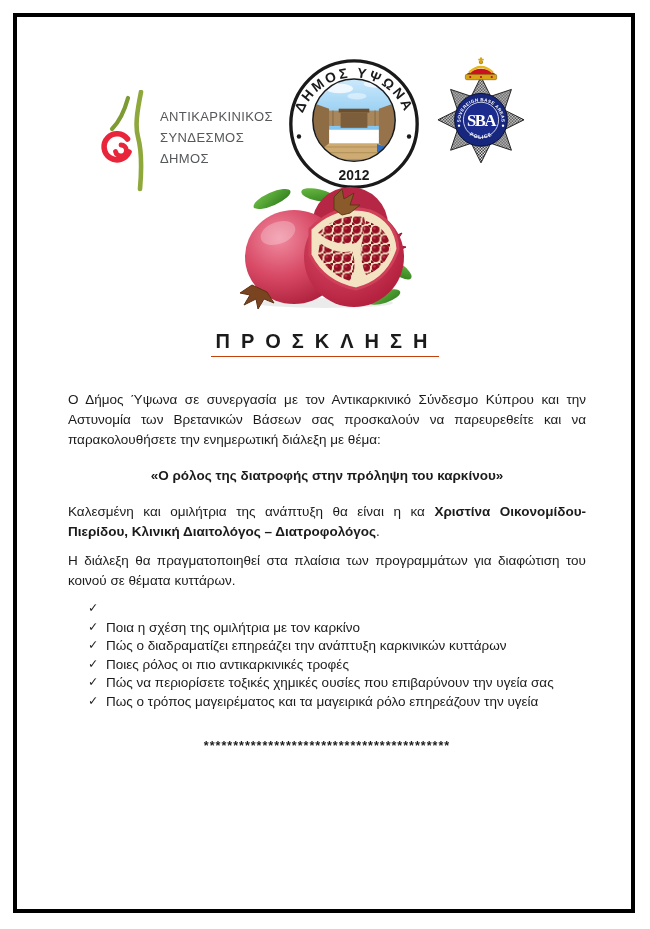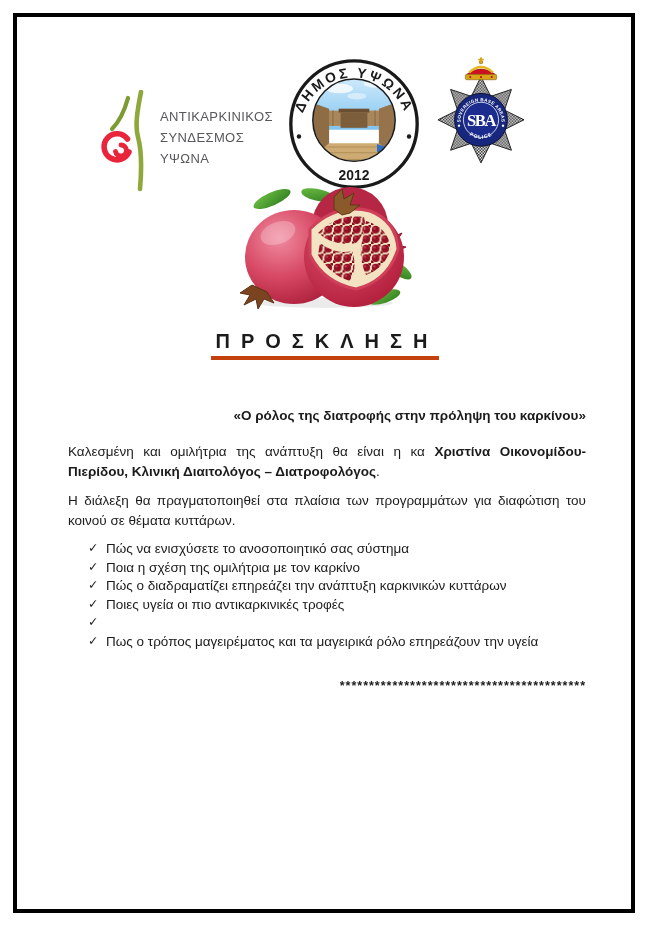--- a/index.html
+++ b/index.html
@@ -11,27 +11,27 @@
   .soc-logo{position:absolute;left:95px;top:90px;display:flex;gap:9px;}
   .soc-icon{width:56px;height:102px;}
   .soc-text{margin-top:16px;font-size:13px;line-height:21px;color:#57585a;letter-spacing:.4px;}
   .seal{position:absolute;left:287px;top:57px;width:134px;height:134px;}
   .badge{position:absolute;left:437px;top:56px;width:88px;height:112px;}
   .pome{position:absolute;left:238px;top:187px;width:174px;height:122px;}
 
   
   .title-wrap{position:absolute;top:330px;left:0;right:0;text-align:center;}
   .title-wrap span{display:inline-block;font-size:20px;font-weight:bold;letter-spacing:.55em;
-        border-bottom:4px solid #c2410c;padding:0 0 3px .2em;}
+        border-bottom:1px solid #c2410c;padding:0 0 3px .2em;}
 
   
   .body{position:absolute;top:390px;left:68px;width:518px;font-size:13.5px;line-height:20px;}
   .body p{margin:0 0 9px 0;}
   .just{text-align:justify;}
-  .center{text-align:right;}
+  .center{text-align:center;}
   .b{font-weight:bold;}
   .theme{font-weight:bold;margin:16px 0 16px 0 !important;}
   .benefits{list-style:none;margin:8px 0 24px 0;padding:0 0 0 20px;line-height:17.5px;}
   .benefits li{display:flex;margin:0 0 1px 0;}
   .chk{width:18px;flex:none;font-size:12.5px;}
   .closing{max-width:486px;margin:14px auto 24px auto !important;}
   .sep{font-size:12.5px;font-weight:bold;letter-spacing:1px;margin-top:26px !important;}
 </style>
 </head>
 <body>
@@ -42,21 +42,21 @@
   <div class="soc-logo">
     <svg class="soc-icon" viewBox="0 0 56 102">
       <path d="M 46,2 C 42,22 40,36 43,47 S 47,76 45,99" fill="none" stroke="#8fa83c" stroke-width="4.6" stroke-linecap="round"></path>
       <path d="M 33,8 C 30,19 26,30 17,39" fill="none" stroke="#7d9a33" stroke-width="4.2" stroke-linecap="round"></path>
       <path d="M 32.5,49 A 13,13 0 1 0 34,62" fill="none" stroke="#e8253a" stroke-width="5.6" stroke-linecap="round"></path>
       <path d="M 26,55 A 5.5,5.5 0 1 1 20.5,61.5" fill="none" stroke="#e8253a" stroke-width="4.8" stroke-linecap="round"></path>
     </svg>
     <div class="soc-text">
       <div>ΑΝΤΙΚΑΡΚΙΝΙΚΟΣ</div>
       <div>ΣΥΝΔΕΣΜΟΣ</div>
-      <div>ΥΨΩΝΑ</div>
+      <div>ΔΗΜΟΣ</div>
     </div>
   </div>
 
   <svg class="seal" viewBox="0 0 140 140">
     <defs>
       <path id="sealArc" d="M 13.4,78 A 56.6,56.6 0 0 1 126.6,78"></path>
       <clipPath id="sealClip">
           <circle cx="70" cy="66" r="42.5"></circle>
         </clipPath>
       <linearGradient id="sg" x1="0" y1="0" x2="0" y2="1">
@@ -184,47 +184,48 @@
       <path d="M 82,56 Q 98,68 114,64 Q 120,80 112,94 Q 92,88 80,68 Z" fill="url(#seedp)"></path>
       <path d="M 96,10 l 8,-8 2,10 10,-6 -4,12 10,0 -10,8 -8,2 -8,-6 Z" fill="#8a5a2a" stroke="#5d3a14" stroke-width="1"></path>
     </g>
   </svg>
 
   <div class="title-wrap">
     <span>ΠΡΟΣΚΛΗΣΗ</span>
   </div>
 
   <main class="body">
+    <p class="just">Ο Δήμος Ύψωνα σε συνεργασία με τον Αντικαρκινικό Σύνδεσμο Κύπρου και την Αστυνομία των Βρετανικών Βάσεων σας προσκαλούν να παρευρεθείτε και να παρακολουθήσετε την ενημερωτική διάλεξη με θέμα:</p>
 
     <p class="theme center">«Ο ρόλος της διατροφής στην πρόληψη του καρκίνου»</p>
 
     <p class="just"><span>Καλεσμένη και ομιλήτρια της ανάπτυξη θα είναι η κα </span><span class="b">Χριστίνα Οικονομίδου-Πιερίδου, Κλινική Διαιτολόγος – Διατροφολόγος</span><span>.</span></p>
 
     <p class="just">Η διάλεξη θα πραγματοποιηθεί στα πλαίσια των προγραμμάτων για διαφώτιση του κοινού σε θέματα κυττάρων.</p>
 
 
     <ul class="benefits">
       <li>
           <span class="chk">✓</span>
-          <span>Πώς να ενισχύσετε το ανοσοποιητικό σας σύστημα</span>
         </li>
       <li>
           <span class="chk">✓</span>
           <span>Ποια η σχέση της ομιλήτρια με τον καρκίνο</span>
         </li>
       <li>
           <span class="chk">✓</span>
           <span>Πώς ο διαδραματίζει επηρεάζει την ανάπτυξη καρκινικών κυττάρων</span>
         </li>
       <li>
           <span class="chk">✓</span>
-          <span>Ποιες υγεία οι πιο αντικαρκινικές τροφές</span>
-        </li>
-      <li>
-          <span class="chk">✓</span>
+          <span>Ποιες ρόλος οι πιο αντικαρκινικές τροφές</span>
+        </li>
+      <li>
+          <span class="chk">✓</span>
+          <span>Πώς να περιορίσετε τοξικές χημικές ουσίες που επιβαρύνουν την υγεία σας</span>
         </li>
       <li>
           <span class="chk">✓</span>
           <span>Πως ο τρόπος μαγειρέματος και τα μαγειρικά ρόλο επηρεάζουν την υγεία</span>
         </li>
     </ul>
 
 
     <p class="center sep">******************************************</p>
   </main>

